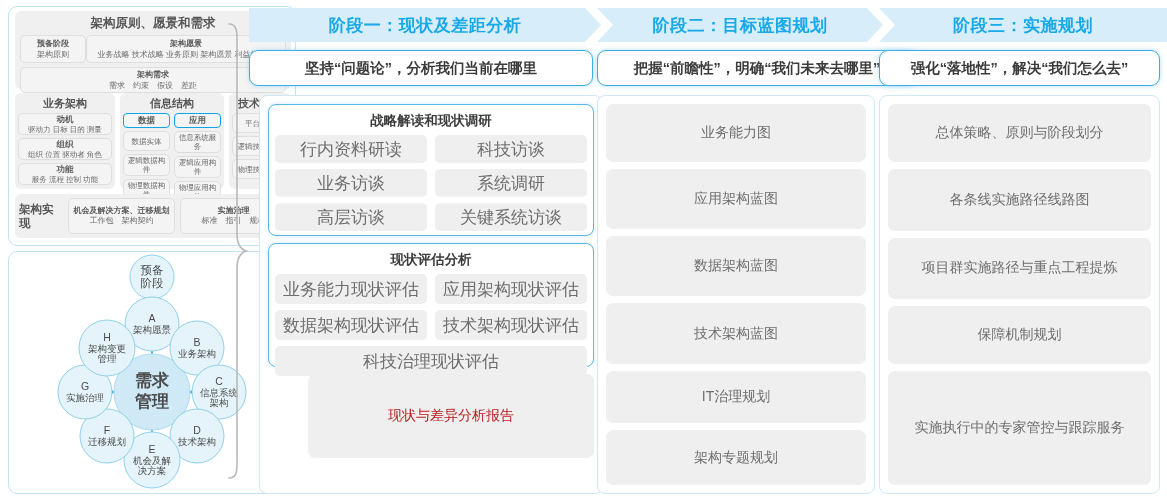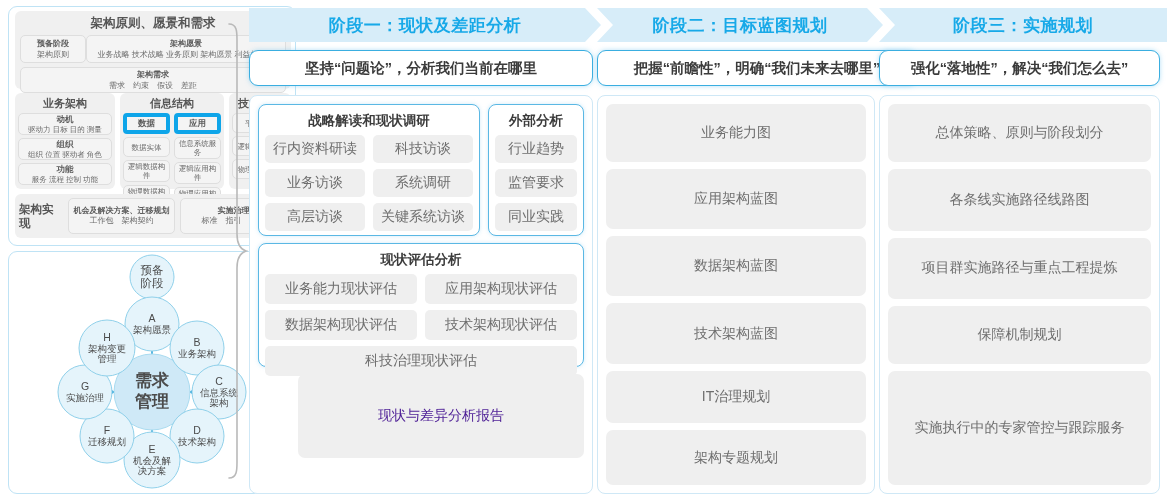--- a/index.html
+++ b/index.html
@@ -46,21 +46,21 @@
   .b2{position:absolute;left:6px;top:86px;width:276px;height:96px;display:flex;gap:5px;}
   .col-a{width:100px;background:#f0f0f0;border-radius:6px;padding:3px;box-sizing:border-box;}
   .col-b{width:104px;background:#f0f0f0;border-radius:6px;padding:3px;box-sizing:border-box;}
   .col-c{flex:1;background:#f0f0f0;border-radius:6px;padding:3px;box-sizing:border-box;}
   .col-a .grp-title,.col-b .grp-title,.col-c .grp-title{font-size:11px;line-height:14px;margin-bottom:3px;}
   .ca-cell{width:100%;height:22px;margin-bottom:3px;font-size:7.5px;line-height:9px;}
   .ca-cell b{font-size:8.5px;line-height:10px;margin-bottom:1px;}
   .bcols{display:flex;gap:4px;}
   .bsub{flex:1;}
   .bsub .sh{font-size:8.5px;font-weight:bold;text-align:center;color:#5b5b5b;
-            background:#f4f4f4;border:4px solid #0ea5e9;border-radius:4px;height:13px;
+            background:#f4f4f4;border:1px solid #0ea5e9;border-radius:4px;height:13px;
             line-height:12px;margin-bottom:3px;}
   .bs-cell{width:100%;min-height:20px;font-size:7.5px;line-height:9px;margin-bottom:3px;padding:1px;}
   .cc-cell{width:100%;min-height:20px;font-size:7.5px;line-height:9px;margin-bottom:3px;padding:1px;}
 
   
   .b3{position:absolute;left:6px;top:187px;width:276px;height:44px;display:flex;gap:5px;
       background:#f0f0f0;border-radius:6px;padding:4px;box-sizing:border-box;align-items:center;}
   .b3-lab{width:44px;text-align:left;font-size:11.5px;font-weight:bold;color:#555;line-height:14px;}
   .b3-cell{flex:1;height:36px;font-size:8px;line-height:10.5px;}
   .b3-cell b{font-size:8px;line-height:10.5px;}
@@ -95,39 +95,39 @@
   }
 
   
   .p1-top{display:flex;gap:8px;height:132px;}
   .card{
     border:1.3px solid #5bb8e4;border-radius:8px;background:#fff;box-sizing:border-box;
     padding:5px 6px;box-shadow:0 0 4px rgba(140,205,240,.4);
   }
   .card-h{text-align:center;font-size:13.5px;font-weight:bold;color:#3c3c3c;margin:2px 0 5px;}
   .chip{
-    background:#efefef;border-radius:5px;color:#6e6e6e;font-size:14px;
+    background:#efefef;border-radius:5px;color:#6e6e6e;font-size:17px;
     display:flex;align-items:center;justify-content:center;text-align:center;
     box-sizing:border-box;
   }
   .c-left{flex:1;}
   .c-right{width:96px;}
   .grid2{display:flex;flex-direction:column;gap:6px;}
   .grid2 .r{display:flex;gap:8px;}
   .grid2 .r .chip{flex:1;height:28px;}
   .col1{display:flex;flex-direction:column;gap:6px;}
   .col1 .chip{height:28px;}
 
   .p1-mid{margin-top:7px;height:124px;}
   .p1-mid .r{display:flex;gap:8px;margin-bottom:6px;}
   .p1-mid .r .chip{flex:1;height:30px;}
   .p1-mid .full{height:30px;}
 
   .p1-bot{margin-top:7px;background:#efefef;border-radius:7px;height:84px;
-          display:flex;align-items:center;justify-content:center;color:#4c1d95;font-size:14px;margin-left:40px;}
+          display:flex;align-items:center;justify-content:center;color:#b91c1c;font-size:14px;margin-left:40px;}
 
   
   .vlist{display:flex;flex-direction:column;height:100%;gap:7px;}
   .vitem{
     background:#efefef;border-radius:7px;color:#6e6e6e;font-size:14px;
     display:flex;align-items:center;justify-content:center;text-align:center;
   }
 </style>
 </head>
 <body>
@@ -297,49 +297,41 @@
     <div class="banner-inner">
       <svg width="352" height="34" viewBox="0 0 352 34" preserveAspectRatio="none">
         <path d="M0,0 L336,0 L352,17 L336,34 L0,34 Z" fill="#d7edf9"></path>
       </svg>
       <div class="banner-txt">阶段一：现状及差距分析</div>
     </div>
   </div>
   <div class="subtitle" style="left:249px;width:344px;">
     <span>坚持“问题论”，分析我们当前在哪里</span>
   </div>
-  <div class="panel" style="left:249px;width:344px;">
+  <div class="panel" style="left:259px;width:344px;">
 
     <div class="p1-top">
       <div class="card c-left">
         <div class="card-h">战略解读和现状调研</div>
         <div class="grid2">
           <div class="r">
             <div class="chip">行内资料研读</div>
             <div class="chip">科技访谈</div>
           </div>
           <div class="r">
             <div class="chip">业务访谈</div>
             <div class="chip">系统调研</div>
           </div>
           <div class="r">
             <div class="chip">高层访谈</div>
             <div class="chip">关键系统访谈</div>
           </div>
         </div>
       </div>
 
-      <div class="card c-right">
-        <div class="card-h">外部分析</div>
-        <div class="col1">
-          <div class="chip">行业趋势</div>
-          <div class="chip">监管要求</div>
-          <div class="chip">同业实践</div>
-        </div>
-      </div>
     </div>
 
     <div class="card p1-mid">
       <div class="card-h">现状评估分析</div>
       <div class="r">
         <div class="chip">业务能力现状评估</div>
         <div class="chip">应用架构现状评估</div>
       </div>
       <div class="r">
         <div class="chip">数据架构现状评估</div>

